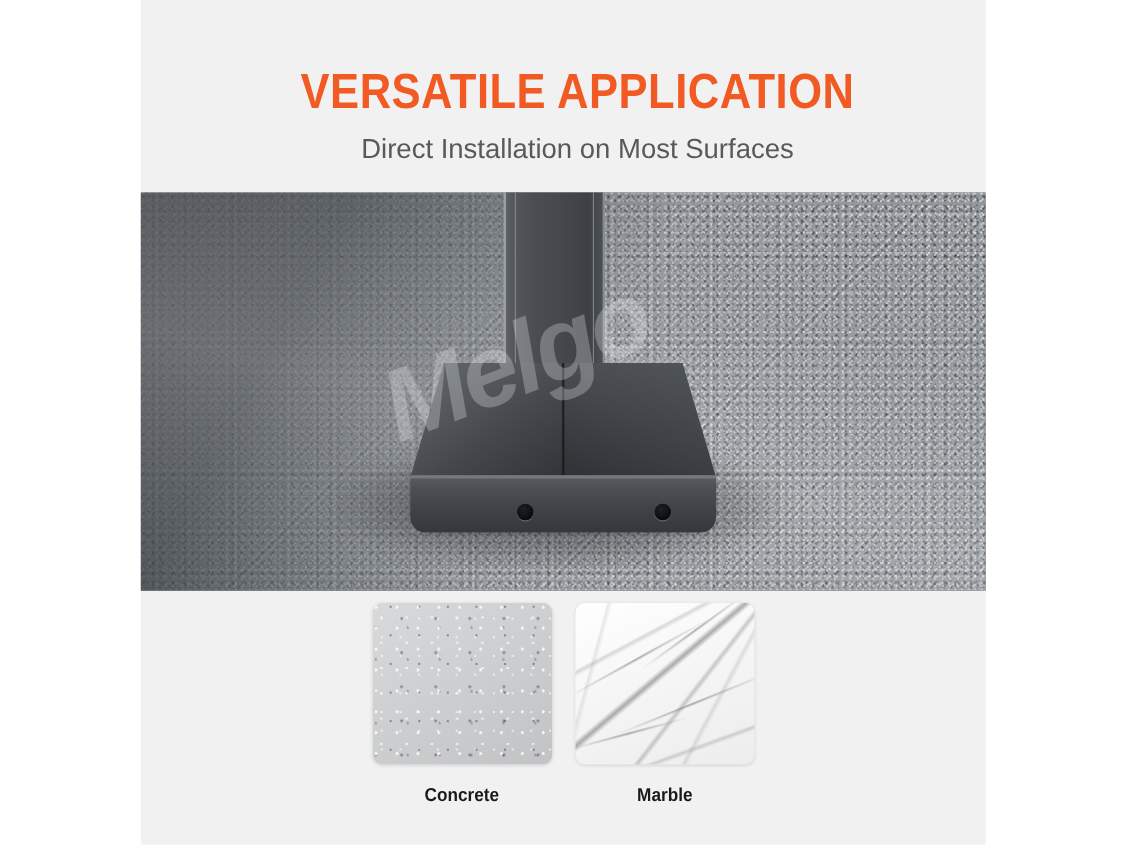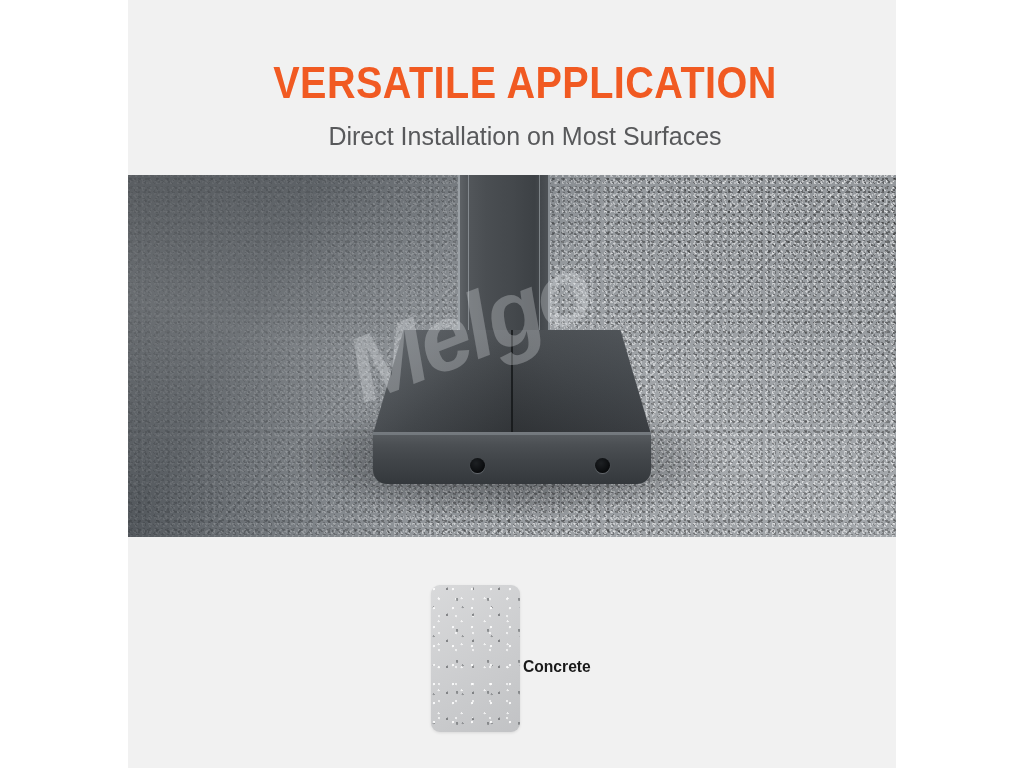--- a/index.html
+++ b/index.html
@@ -233,21 +233,21 @@
     display: flex;
     justify-content: center;
     gap: 21px;
     padding-top: 11px;
     box-sizing: border-box;
     z-index: 5;
   }
   .swatch-cell {
     width: 163px;
     display: flex;
-    flex-direction: row;
+    flex-direction: column;
     align-items: center;
   }
   .swatch {
     width: 163px;
     height: 147px;
     border-radius: 9px;
     overflow: hidden;
     position: relative;
     box-shadow: 0 1px 3px rgba(0,0,0,.10);
   }
@@ -373,14 +373,23 @@
 
 <div id="swatches">
 
   <div class="swatch-cell">
     <div class="swatch mat-concrete"></div>
     <div class="swatch-label">Concrete</div>
   </div>
 
 
 
+  <div class="swatch-cell">
+    <div class="swatch mat-marble">
+      <div class="marble-vein v1"></div>
+      <div class="marble-vein v2"></div>
+      <div class="marble-vein v3"></div>
+      <div class="marble-vein v4"></div>
+    </div>
+    <div class="swatch-label">Marble</div>
+  </div>
 
 </div>
 
 </body></html>

